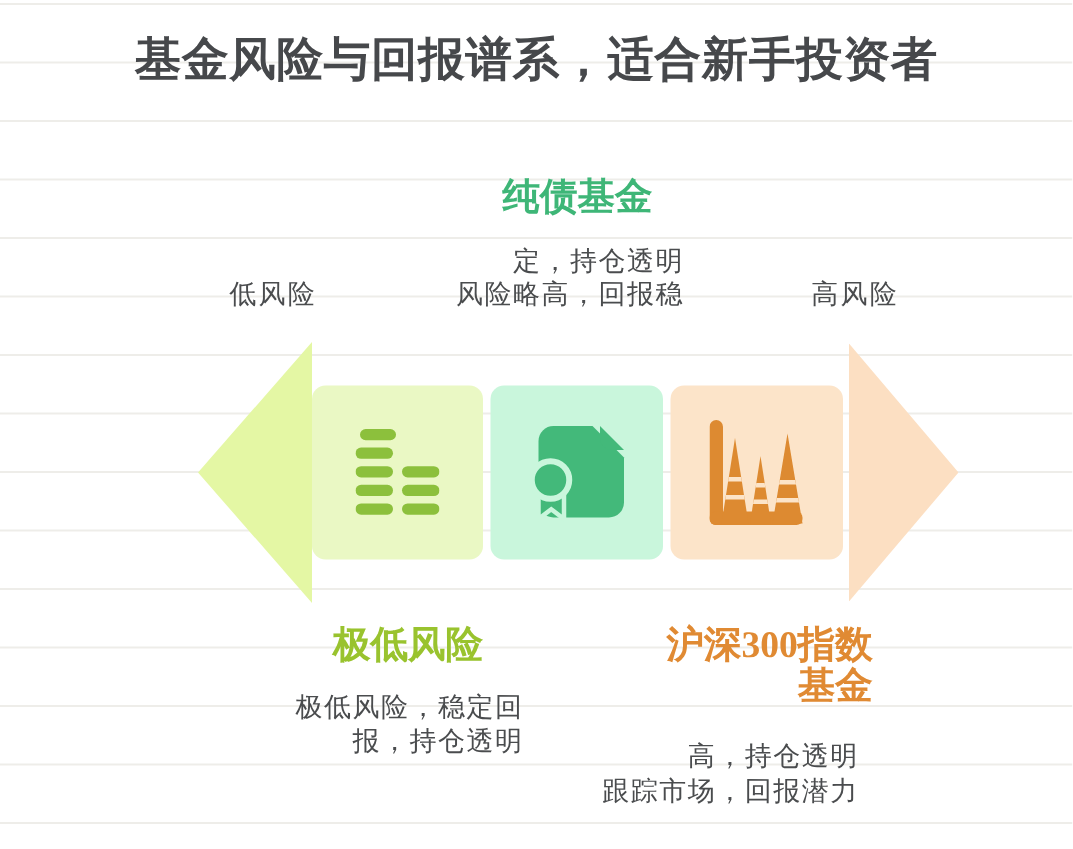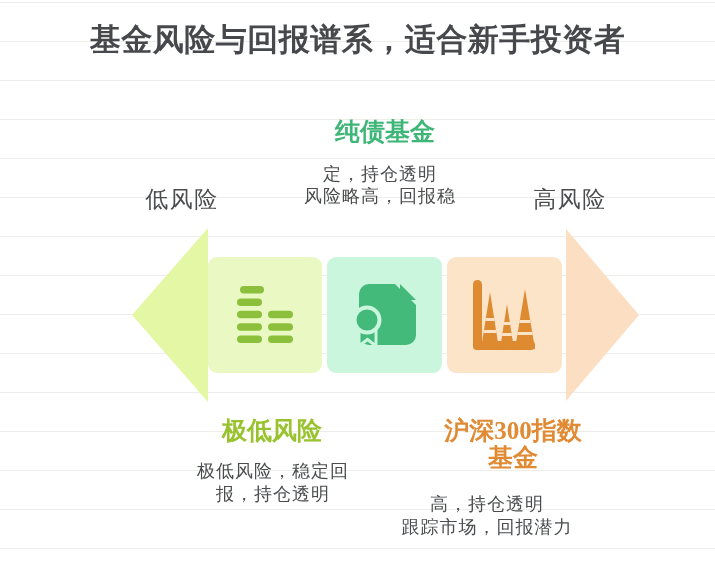--- a/index.html
+++ b/index.html
@@ -10,21 +10,21 @@
     height: 566px;
     overflow: hidden;
     background-color: #ffffff;
     background-image: linear-gradient(#eeede9 1px, transparent 1px);
     background-size: 100% 39px;
     background-position: 0 2px;
     font-family: "Liberation Serif", "DejaVu Serif", serif;
     color: #4a4c4e;
   }
   .abs { position: absolute; }
-  .center { transform: translateX(-50%); text-align: center; }
+  .center { transform: translateX(-50%); text-align: right; }
   .title {
     left: 0; top: 19px; width: 715px;
     text-align: center;
     font-size: 31px;
     font-weight: bold;
     color: #46484b;
     letter-spacing: 0.5px;
   }
   .fund-label {
     font-weight: bold;
@@ -40,21 +40,21 @@
     font-size: 18px;
     line-height: 23px;
     letter-spacing: 1px;
     color: #4a4c4e;
   }
   .desc .line { display: block; white-space: nowrap; }
   .pure-bond-desc { left: 380px; top: 163px; line-height: 22px; }
   .money-desc     { left: 273px; top: 460px; }
   .csi-desc       { left: 487px; top: 493px; }
   .axis-label {
-    font-size: 23px;
+    font-size: 18px;
     letter-spacing: 1.5px;
     color: #4a4c4e;
     white-space: nowrap;
   }
   .axis-label.low  { left: 182px; top: 184px; }
   .axis-label.high { left: 570px; top: 184px; }
   .arrow-left {
     left: 132px; top: 228px; width: 76px; height: 174px;
     background: #e4f7a4;
     clip-path: polygon(100% 0, 100% 100%, 0 50%);

